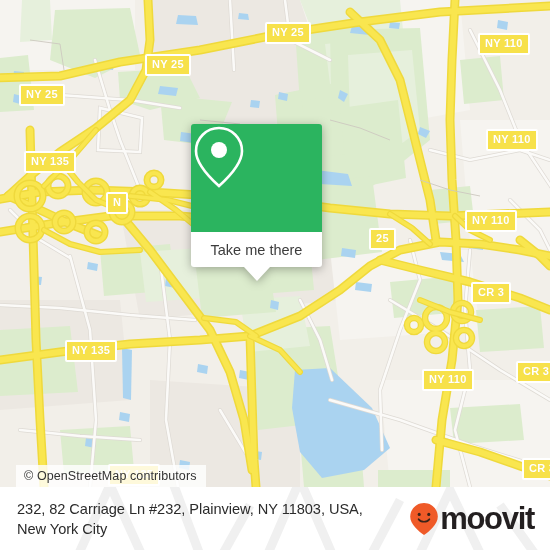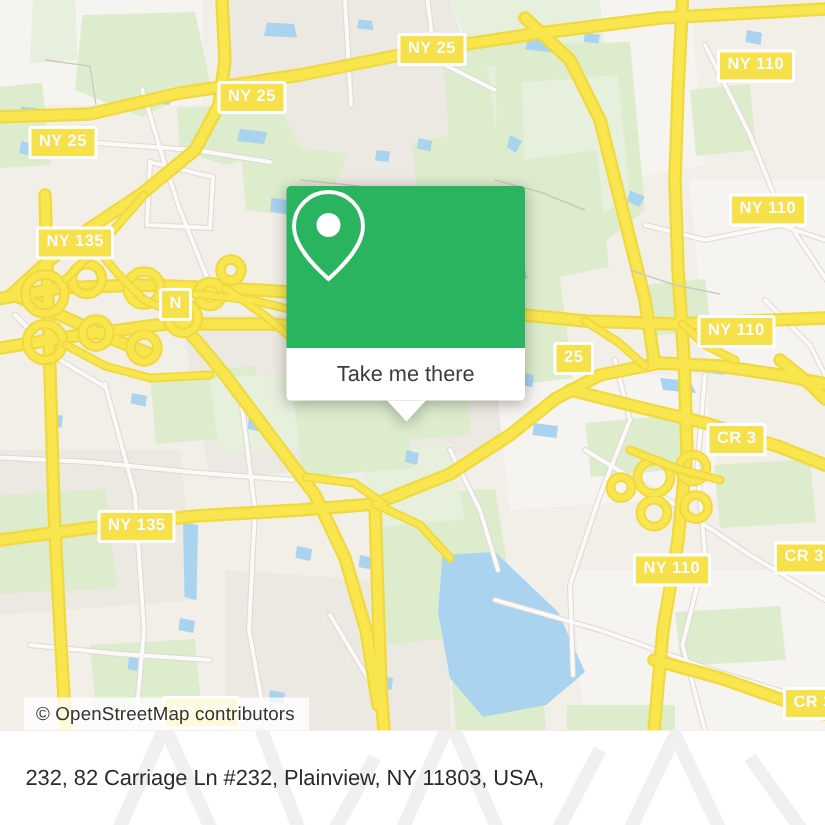--- a/index.html
+++ b/index.html
@@ -27,21 +27,21 @@
     background:rgba(255,255,255,0.80);
     padding:4px 9px 4px 8px;
     font-size:12.5px; color:#333; letter-spacing:0.1px;
     white-space:nowrap;
     margin-left:16px;
   }
 
   
   #popup {
     position:absolute; left:191px; top:124px; z-index:60;
-    width:159px;
+    width:131px;
     filter:drop-shadow(0 2px 5px rgba(0,0,0,0.30));
   }
   #popup-body {
     height:108px; background:#2bb45f;
     border-radius:3px 3px 0 0;
     display:flex; align-items:center; justify-content:center;
   }
   #popup-label {
     height:35px; background:#fff;
     border-radius:0 0 3px 3px;
@@ -378,17 +378,27 @@
         <path d="M0 120 L60 150"></path>
         <path d="M500 60 L550 130"></path>
         <path d="M200 150 L250 60"></path>
         <path d="M350 150 L400 55"></path>
       </g>
     </svg>
 
     <div id="footer-inner">
       <div id="address">
         <div>232, 82 Carriage Ln #232, Plainview, NY 11803, USA,</div>
+        <div>New York City</div>
+      </div>
+      <div id="brand">
+        <svg width="30" height="34" viewBox="0 0 30 34">
+          <path d="M15 1 C7.3 1 1.2 7.1 1.2 14.8 C1.2 22.2 9.6 29.5 15 33 C20.4 29.5 28.8 22.2 28.8 14.8 C28.8 7.1 22.7 1 15 1 Z" fill="#ef5a28"></path>
+          <circle cx="10.2" cy="12.4" r="1.55" fill="#3b2318"></circle>
+          <circle cx="19.8" cy="12.4" r="1.55" fill="#3b2318"></circle>
+          <path d="M9.6 17.2 C11.8 20.6 18.2 20.6 20.4 17.2" fill="none" stroke="#3b2318" stroke-width="1.7" stroke-linecap="round"></path>
+        </svg>
+        <span id="brand-word">moovit</span>
       </div>
     </div>
   </div>
 
 </div>
 
 </body></html>

